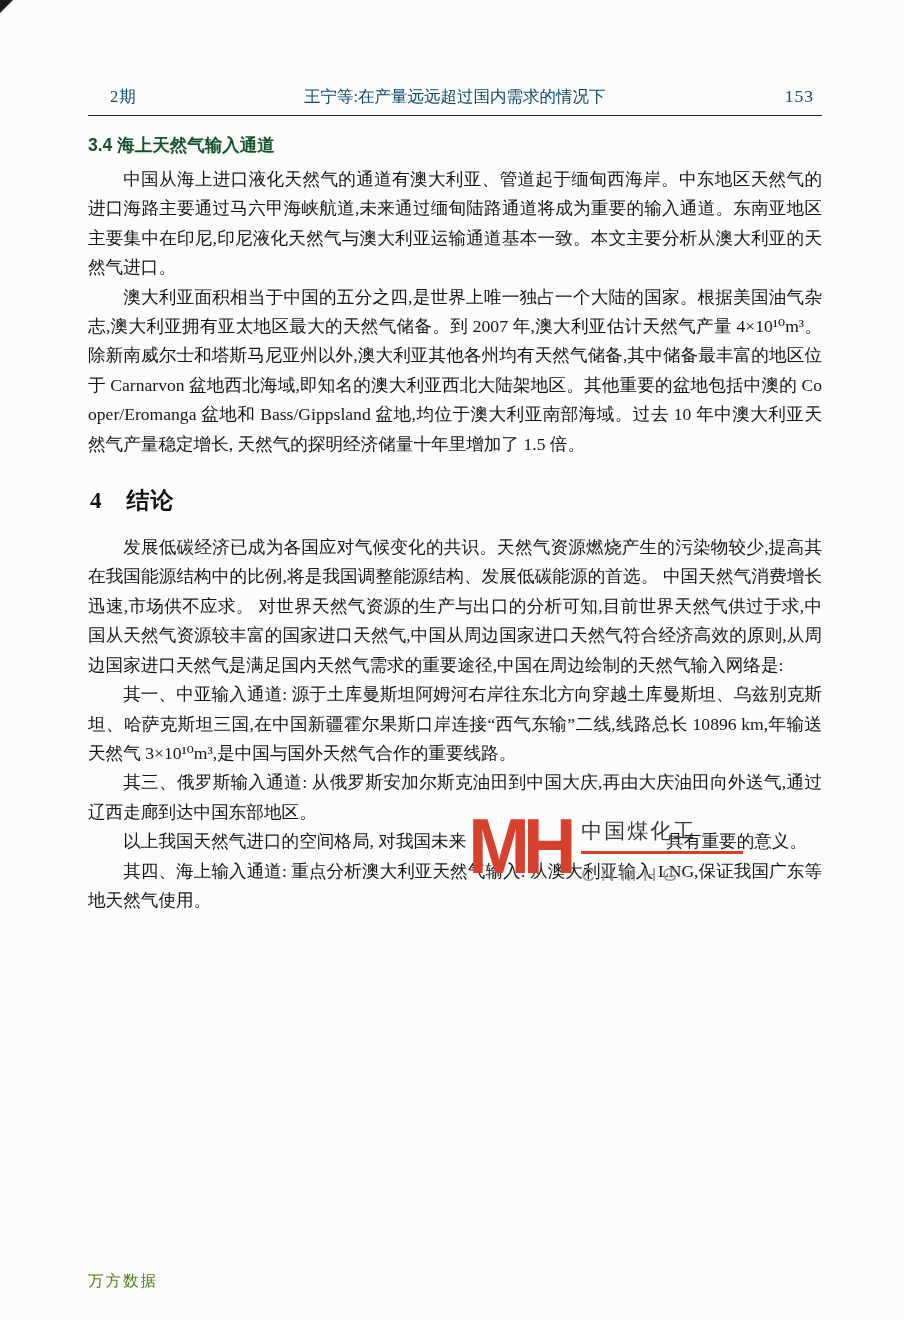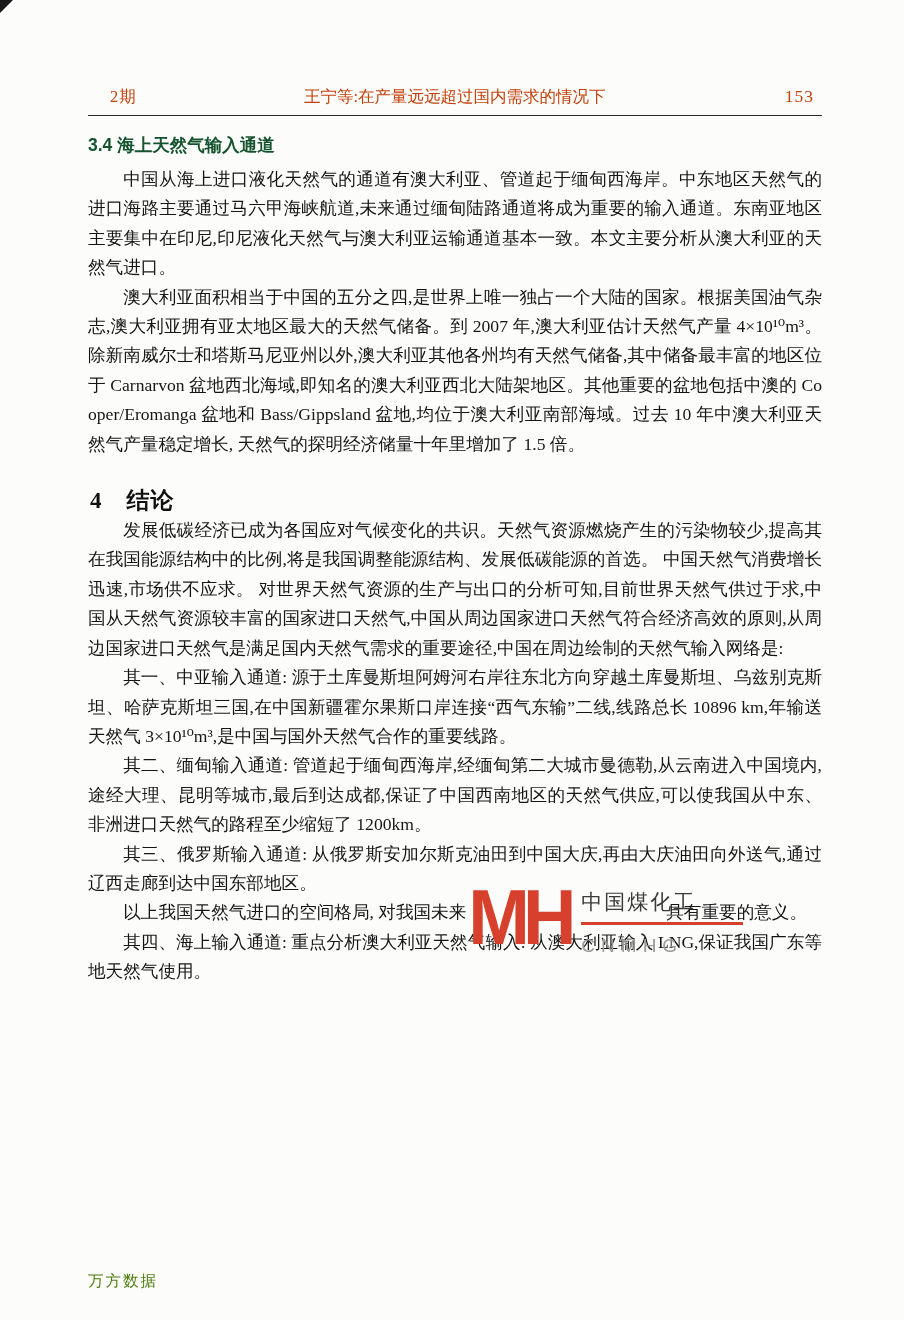--- a/index.html
+++ b/index.html
@@ -22,21 +22,21 @@
     border-right:13px solid transparent;
   }
   .content{
     position:absolute;
     left:88px;right:82px;top:86px;
   }
   .page-header{
     display:flex;justify-content:space-between;align-items:baseline;
     font-size:16.5px;
     padding:0 8px 0 22px;
-    color:#c2410c;
+    color:#0c4a6e;
     text-align:right;
   }
   .page-header .issue{letter-spacing:1px;}
   .page-header .page-num{font-size:17.5px;letter-spacing:1px;margin-left:12px;}
   .header-rule{
     border-bottom:1.6px solid #2a2a2a;
     margin-top:7px;
   }
   .sec34-heading{
     font-family:"Liberation Sans","DejaVu Sans",sans-serif;
@@ -50,21 +50,21 @@
     font-size:17.6px;
     line-height:29.4px;
     text-align:justify;
     text-indent:2em;
     color:#151515;
     word-break:break-all;
   }
   .sec4-heading{
     font-size:23px;
     font-weight:600;
-    margin:26px 0 0 2px;
+    margin:26px 0 17px 2px;
     color:#101010;
     letter-spacing:1px;
   }
   .closing-gap{
     display:inline-block;
     width:200px;
     height:1px;
     position:relative;
     vertical-align:baseline;
   }
@@ -134,21 +134,20 @@
 
     <div class="sec34-heading">3.4 海上天然气输入通道</div>
 
     <p class="body-par">中国从海上进口液化天然气的通道有澳大利亚、管道起于缅甸西海岸。中东地区天然气的进口海路主要通过马六甲海峡航道,未来通过缅甸陆路通道将成为重要的输入通道。东南亚地区主要集中在印尼,印尼液化天然气与澳大利亚运输通道基本一致。本文主要分析从澳大利亚的天然气进口。</p>
     <p class="body-par">澳大利亚面积相当于中国的五分之四,是世界上唯一独占一个大陆的国家。根据美国油气杂志,澳大利亚拥有亚太地区最大的天然气储备。到 2007 年,澳大利亚估计天然气产量 4×10¹⁰m³。除新南威尔士和塔斯马尼亚州以外,澳大利亚其他各州均有天然气储备,其中储备最丰富的地区位于 Carnarvon 盆地西北海域,即知名的澳大利亚西北大陆架地区。其他重要的盆地包括中澳的 Cooper/Eromanga 盆地和 Bass/Gippsland 盆地,均位于澳大利亚南部海域。过去 10 年中澳大利亚天然气产量稳定增长, 天然气的探明经济储量十年里增加了 1.5 倍。</p>
 
     <div class="sec4-heading">4　结论</div>
 
     <p class="body-par">发展低碳经济已成为各国应对气候变化的共识。天然气资源燃烧产生的污染物较少,提高其在我国能源结构中的比例,将是我国调整能源结构、发展低碳能源的首选。 中国天然气消费增长迅速,市场供不应求。 对世界天然气资源的生产与出口的分析可知,目前世界天然气供过于求,中国从天然气资源较丰富的国家进口天然气,中国从周边国家进口天然气符合经济高效的原则,从周边国家进口天然气是满足国内天然气需求的重要途径,中国在周边绘制的天然气输入网络是:</p>
     <p class="body-par">其一、中亚输入通道: 源于土库曼斯坦阿姆河右岸往东北方向穿越土库曼斯坦、乌兹别克斯坦、哈萨克斯坦三国,在中国新疆霍尔果斯口岸连接“西气东输”二线,线路总长 10896 km,年输送天然气 3×10¹⁰m³,是中国与国外天然气合作的重要线路。</p>
-    <p class="body-par">其二、缅甸输入通道: 管道起于缅甸西海岸,经缅甸第二大城市曼德勒,从云南进入中国境内,途经大理、昆明等城市,最后到达成都,保证了中国西南地区的天然气供应,可以使我国从中东、非洲进口天然气的路程至少缩短了 1200km。</p>
     <p class="body-par">其三、俄罗斯输入通道: 从俄罗斯安加尔斯克油田到中国大庆,再由大庆油田向外送气,通过辽西走廊到达中国东部地区。</p>
     <p class="body-par">
       <span>以上我国天然气进口的空间格局, 对我国未来</span><span class="closing-gap"><span class="watermark">
           <span class="wm-logo">MH</span>
           <span class="wm-col">
             <span class="wm-name">中国煤化工</span>
             <span class="wm-line"></span>
             <span class="wm-sub">CNMHG</span>
           </span>
         </span></span><span>具有重要的意义。</span>

